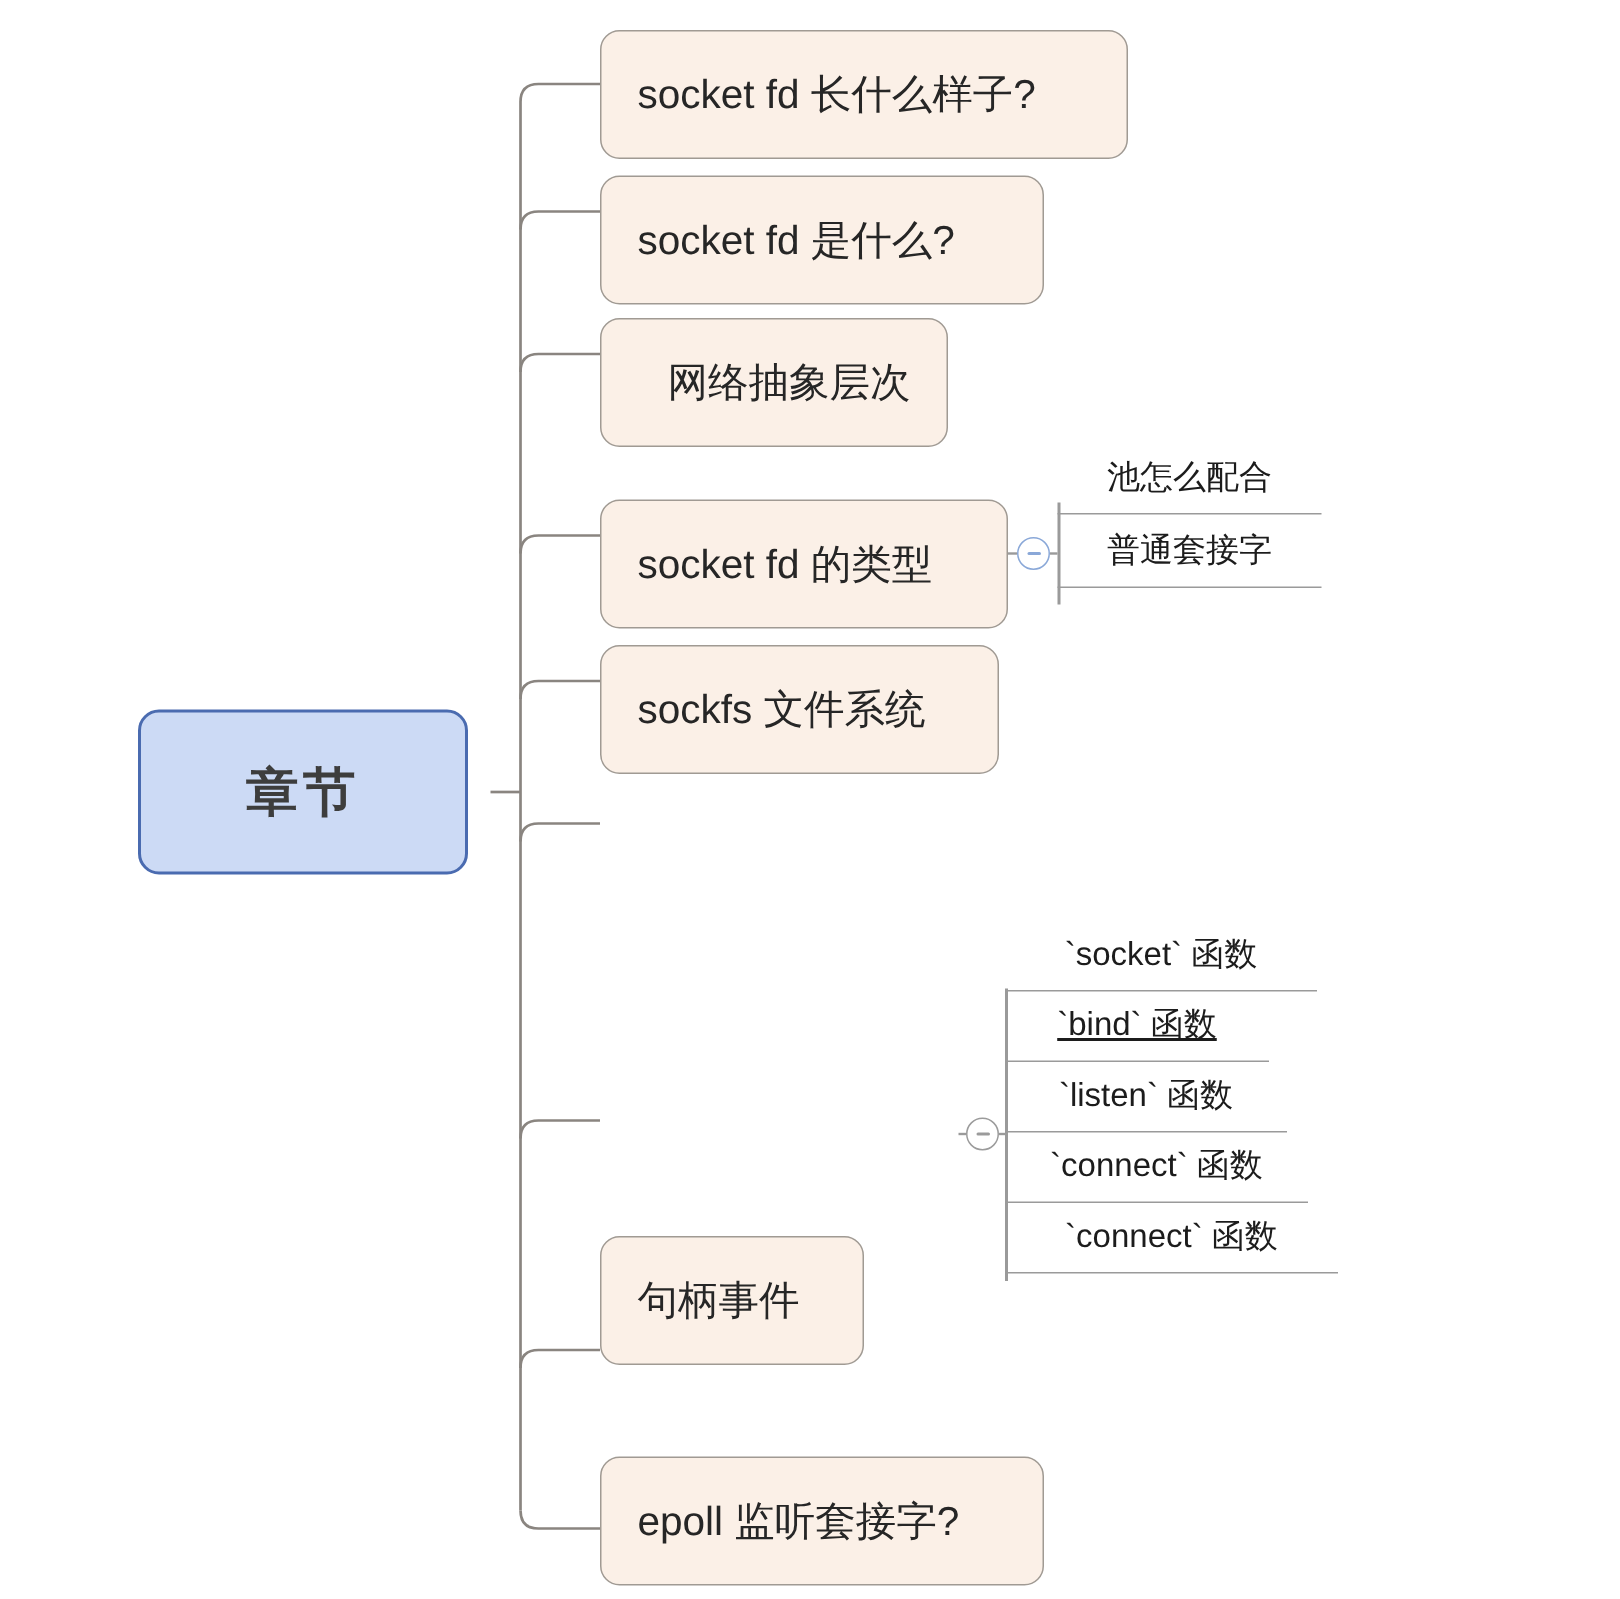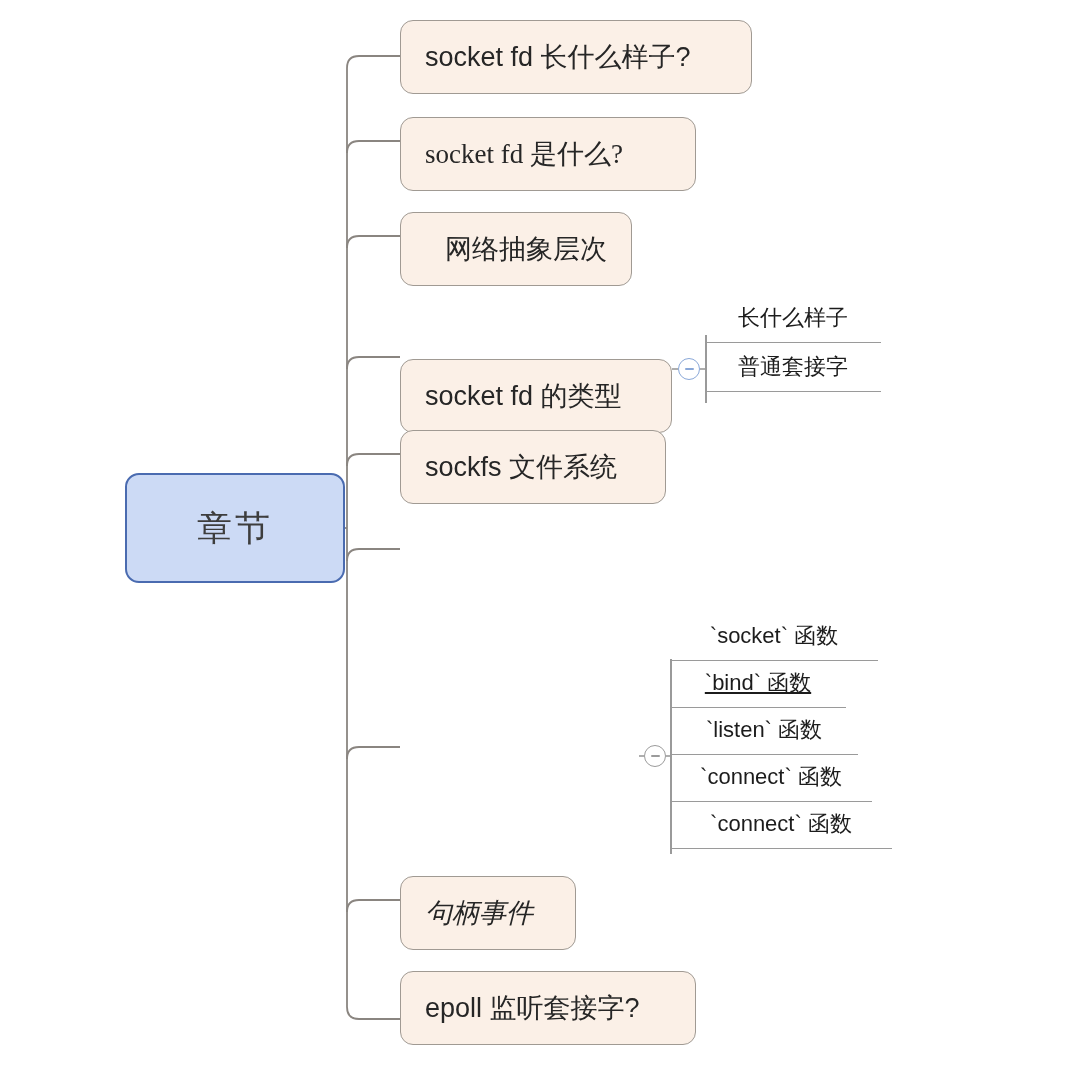--- a/index.html
+++ b/index.html
@@ -20,51 +20,51 @@
     left: 0;
     top: 0;
     width: 1080px;
     height: 1066px;
     pointer-events: none;
   }
 
   
   .root-node {
     position: absolute;
-    left: 125px;
+    left: 92px;
     top: 473px;
     width: 220px;
     height: 110px;
     box-sizing: border-box;
     background: #ccdaf5;
     border: 2px solid #4a6bb0;
     border-radius: 14px;
     display: flex;
     align-items: center;
     justify-content: center;
     color: #3d3d3d;
     font-size: 35px;
     letter-spacing: 3px;
-    font-weight: 400;
+    font-weight: 700;
   }
 
   
   .branch-node {
     position: absolute;
     box-sizing: border-box;
     background: #fbf0e7;
     border: 1.6px solid #a09a93;
     border-radius: 13px;
     display: flex;
     align-items: center;
     color: #262626;
     font-size: 27px;
     padding: 0 24px;
     white-space: nowrap;
-    height: 74px;
+    height: 86px;
   }
 
   
   .toggle-icon {
     position: absolute;
     width: 22px;
     height: 22px;
     box-sizing: border-box;
     border-radius: 50%;
     background: #ffffff;
@@ -140,54 +140,54 @@
   </svg>
 
   <div class="root-node">
     <span>章节</span>
   </div>
 
   <div class="branch-node" style="left:400px; top:20px; width:352px;">
     <span>socket fd 长什么样子?</span>
   </div>
 
-  <div class="branch-node" style="left:400px; top:117px; width:296px;font-family:Liberation Serif, serif;">
+  <div class="branch-node" style="left:400px; top:117px; width:296px;">
     <span>socket fd 是什么?</span>
   </div>
 
   <div class="branch-node" style="left:400px; top:212px; width:232px;justify-content:flex-end;">
     <span>网络抽象层次</span>
   </div>
 
-  <div class="branch-node" style="left:400px; top:333px; width:272px;margin-top:26px;">
+  <div class="branch-node" style="left:400px; top:333px; width:272px;">
     <span>socket fd 的类型</span>
   </div>
 
   <div class="branch-node" style="left:400px; top:430px; width:266px;">
     <span>sockfs 文件系统</span>
   </div>
 
 
 
-  <div class="branch-node" style="left:400px; top:876px; width:176px;font-style:italic;">
+  <div class="branch-node" style="left:400px; top:824px; width:176px;">
     <span>句柄事件</span>
   </div>
 
   <div class="branch-node" style="left:400px; top:971px; width:296px;">
     <span>epoll 监听套接字?</span>
   </div>
 
   <div class="toggle-icon blue" style="left:678px; top:358px;">
     <span class="bar"></span>
   </div>
 
   <div class="subgroup" style="left:705px; top:335px;">
     <div class="spine" style="height:68px;"></div>
     <div class="sub-node" style="top:-39px; width:176px;">
-      <span>长什么样子</span>
+      <span>池怎么配合</span>
     </div>
     <div class="sub-node" style="top:10px; width:176px;">
       <span>普通套接字</span>
     </div>
   </div>
 
   <div class="toggle-icon gray" style="left:644px; top:745px;">
     <span class="bar"></span>
   </div>
 

